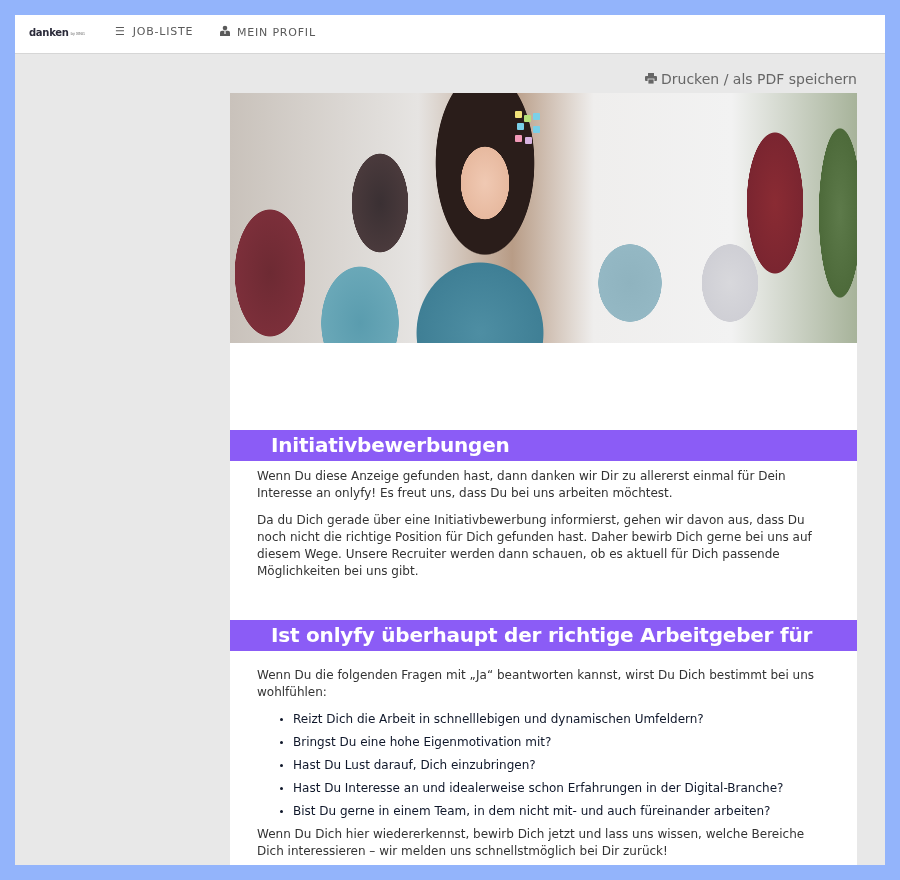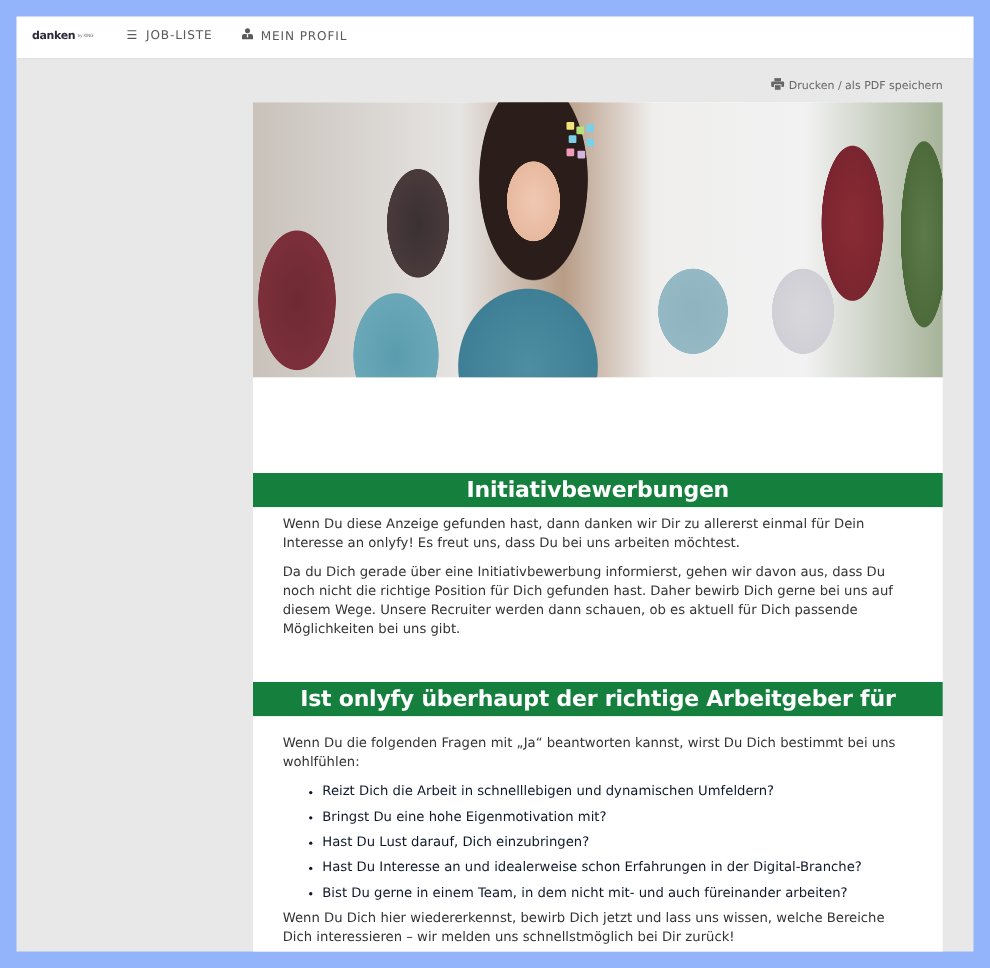--- a/index.html
+++ b/index.html
@@ -5,40 +5,40 @@
   html, body { margin:0; padding:0; }
   body { width:900px; height:880px; background:#93b4fb; overflow:hidden; font-family:"DejaVu Sans", sans-serif; }
   .frame { position:absolute; left:15px; top:15px; width:870px; height:850px; background:#e8e8e8; overflow:hidden; }
   .topbar { position:absolute; left:0; top:0; width:870px; height:38px; background:#fff; border-bottom:1px solid #d6d6d6; }
   .logo { position:absolute; left:14px; top:12px; font-size:10px; font-weight:bold; color:#2b2b3a; letter-spacing:-0.3px; }
   .logo small { font-size:4px; font-weight:normal; color:#777; margin-left:2px; vertical-align:middle; }
   .nav { position:absolute; top:10px; font-size:11px; color:#5a5a5a; letter-spacing:0.8px; display:flex; align-items:center; gap:7px; cursor:pointer; }
   .nav .ic { font-size:11px; color:#5a5a5a; }
   .nav-job { left:100px; }
   .nav-profil { left:205px; }
-  .print { position:absolute; right:28px; top:56px; font-size:10px; color:#666; display:flex; align-items:center; gap:4px; cursor:pointer; }
+  .print { position:absolute; right:28px; top:56px; font-size:14px; color:#666; display:flex; align-items:center; gap:4px; cursor:pointer; }
   .print svg { width:12px; height:11px; }
   .content { position:absolute; left:215px; top:78px; width:627px; height:780px; background:#fff; }
   .hero { position:relative; width:627px; height:250px; overflow:hidden;
     background:
       radial-gradient(ellipse 40px 60px at 255px 90px, #f0c9b3 0%, #e7b99f 60%, transparent 61%),
       radial-gradient(ellipse 70px 130px at 255px 70px, #2a1d1a 0%, #2a1d1a 70%, transparent 71%),
       radial-gradient(ellipse 90px 100px at 250px 240px, #4e8ea3 0%, #3f7f95 70%, transparent 71%),
       radial-gradient(ellipse 50px 90px at 40px 180px, #6d2a33 0%, #7c2f3a 70%, transparent 71%),
       radial-gradient(ellipse 55px 80px at 130px 230px, #5a9cae 0%, #6aa8b8 70%, transparent 71%),
       radial-gradient(ellipse 40px 70px at 150px 110px, #3a3033 0%, #4a3a3c 70%, transparent 71%),
       radial-gradient(ellipse 45px 55px at 400px 190px, #8fb3bf 0%, #94b8c4 70%, transparent 71%),
       radial-gradient(ellipse 40px 55px at 500px 190px, #d8d8dc 0%, #cfcfd5 70%, transparent 71%),
       radial-gradient(ellipse 40px 100px at 545px 110px, #8a2b33 0%, #7a2530 70%, transparent 71%),
       radial-gradient(ellipse 30px 120px at 610px 120px, #5d7a4a 0%, #4d6a3a 70%, transparent 71%),
       linear-gradient(90deg, #c9c2bb 0%, #e6e4e2 30%, #b89c86 45%, #efeeed 58%, #f2f2f2 80%, #a7b39a 100%);
   }
   .hero .note { position:absolute; width:7px; height:7px; border-radius:1px; }
   .spacer { height:87px; }
-  .hbar { background:#15803d; color:#fff; font-weight:bold; font-size:20px; padding:0 41px; height:31px; line-height:31px; letter-spacing:-0.2px;text-align:center; }
+  .hbar { background:#8b5cf6; color:#fff; font-weight:bold; font-size:20px; padding:0 41px; height:31px; line-height:31px; letter-spacing:-0.2px; }
   .body { padding:0 27px; color:#333; font-size:12px; line-height:17px; }
   .body p { margin:0; }
   .p1 { padding-top:7px; }
   .p2 { padding-top:10px; }
   .gap2 { height:40px; }
   .intro { padding-top:16px; }
   ul { margin:10px 0 0 0; padding-left:36px; }
   li { margin-bottom:6px; font-size:12px; line-height:17px; color:#0f172a; }
   li::marker { font-size:10px; }
   .outro { padding-top:0; }

